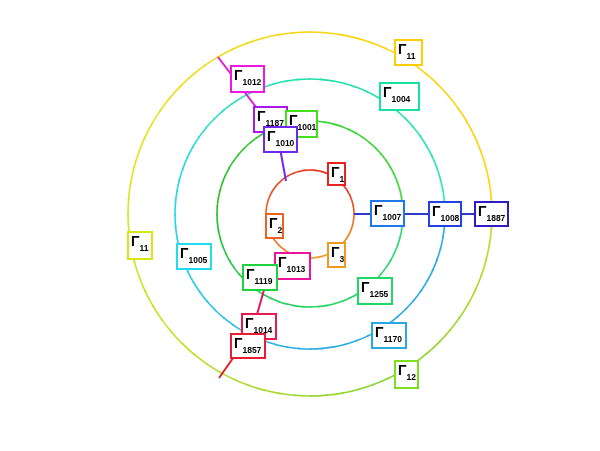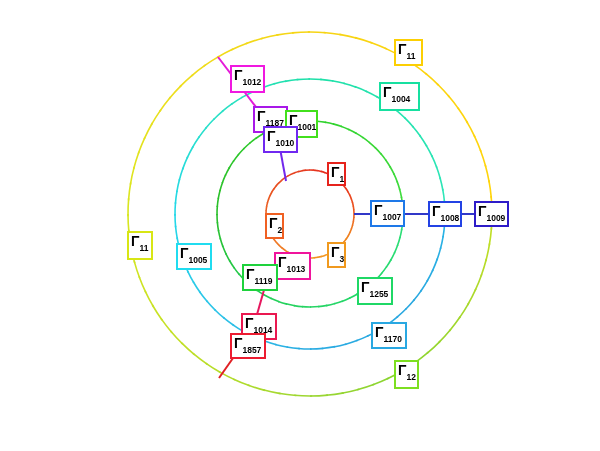--- a/index.html
+++ b/index.html
@@ -375,21 +375,21 @@
       <div class="node" style="left: 370px; top: 200px; width: 35px; height: 27px; border-color: rgb(30, 120, 232);">
         <span class="sym">Γ</span>
         <span class="sub">1007</span>
       </div>
       <div class="node" style="left: 428px; top: 201px; width: 34px; height: 26px; border-color: rgb(35, 66, 228);">
         <span class="sym">Γ</span>
         <span class="sub">1008</span>
       </div>
       <div class="node" style="left: 474px; top: 201px; width: 35px; height: 26px; border-color: rgb(46, 28, 200);">
         <span class="sym">Γ</span>
-        <span class="sub">1009</span>
+        <span class="sub">1887</span>
       </div>
       <div class="node" style="left: 127px; top: 231px; width: 26px; height: 29px; border-color: rgb(216, 230, 20);">
         <span class="sym">Γ</span>
         <span class="sub">11</span>
       </div>
       <div class="node" style="left: 176px; top: 243px; width: 36px; height: 27px; border-color: rgb(32, 220, 240);">
         <span class="sym">Γ</span>
         <span class="sub">1005</span>
       </div>
       <div class="node" style="left: 274px; top: 252px; width: 37px; height: 28px; border-color: rgb(240, 20, 156);">

